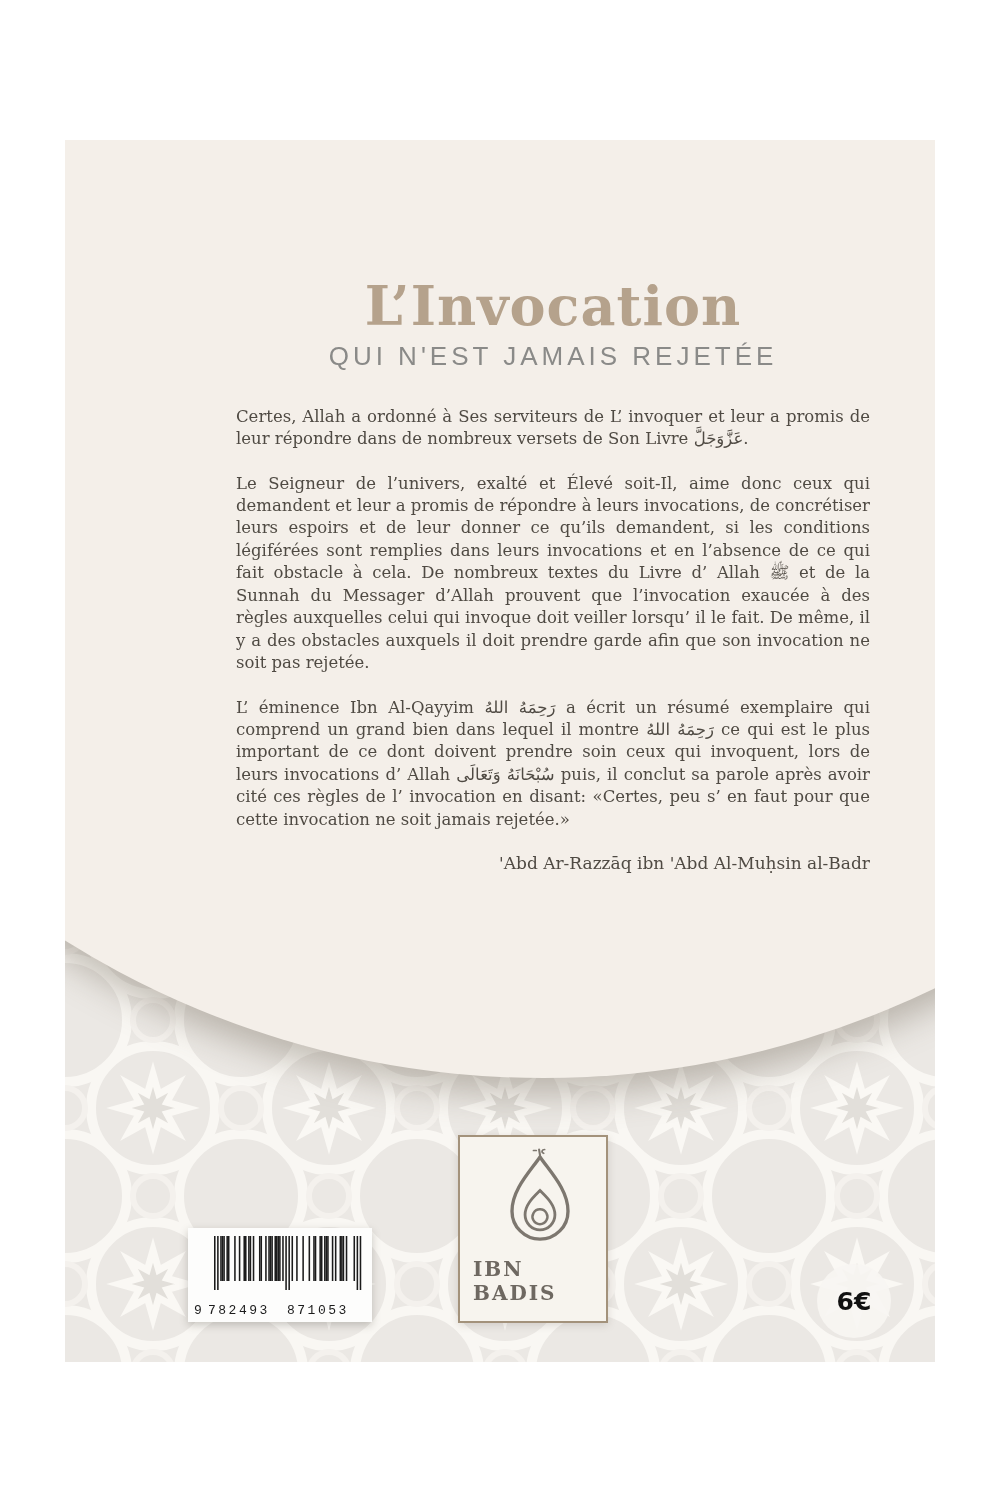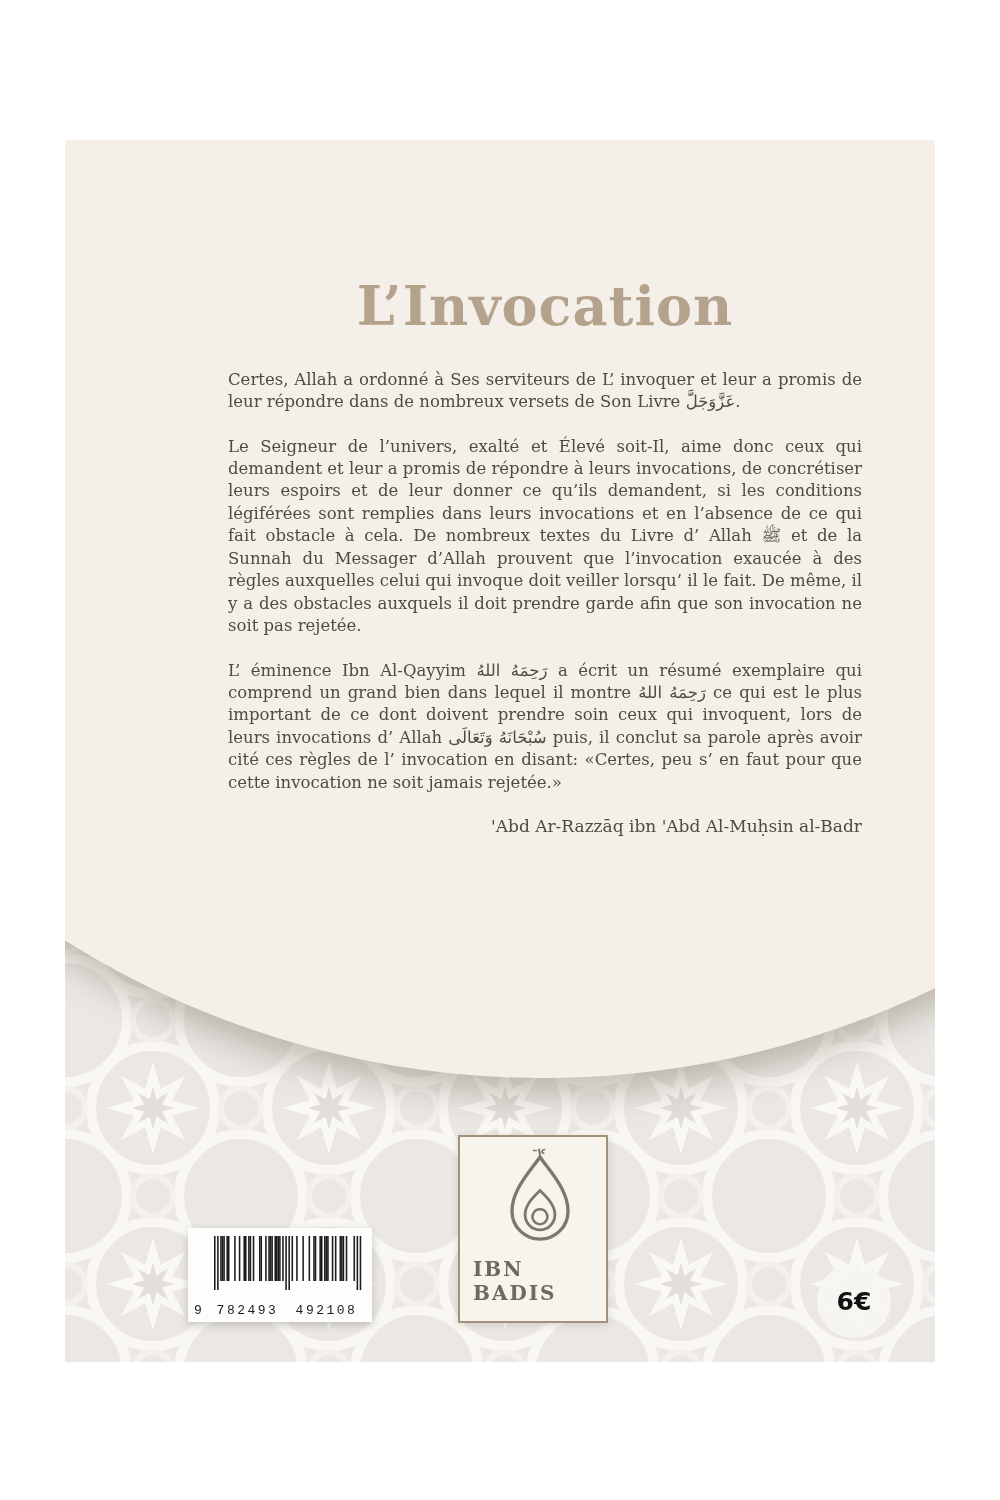--- a/index.html
+++ b/index.html
@@ -10,21 +10,21 @@
   .cover{
     position:absolute;left:65px;top:140px;width:870px;height:1222px;overflow:hidden;
     background:var(--c-pattern-base,#ebe8e4);
   }
   .pattern-bg{position:absolute;left:0;top:0;width:100%;height:100%;display:block;}
   .cream-panel{
     position:absolute;left:-422px;top:-862px;width:1800px;height:1800px;border-radius:50%;
     background:var(--c-cream,#f4efe9);
     box-shadow:0 16px 34px rgba(105,95,80,0.38);
   }
-  .content{position:absolute;left:163px;top:138px;width:634px;}
+  .content{position:absolute;left:171px;top:138px;width:634px;}
   .title{
     text-align:center;font-weight:700;font-size:54px;line-height:1.05;
     color:var(--c-title,#b5a28c);letter-spacing:1px;
   }
   .subtitle{
     text-align:center;font-family:"Liberation Sans", sans-serif;font-weight:400;
     font-size:26px;color:var(--c-subtitle,#8a8a88);letter-spacing:4px;margin-top:6px;
   }
   .body-text{margin-top:34px;color:var(--c-body,#4f4a43);}
   .body-text p{
@@ -47,21 +47,21 @@
   .barcode-label{
     position:absolute;left:123px;top:1088px;width:184px;height:94px;background:#fdfdfc;
     box-shadow:0 3px 8px rgba(60,55,45,0.25);
   }
   .barcode-bars{position:absolute;left:26px;top:8px;}
   .barcode-digits{
     position:absolute;left:6px;right:6px;bottom:4px;display:flex;align-items:baseline;
     font-family:"Liberation Mono", monospace;font-size:13px;color:#1c1c1c;
   }
   .barcode-digits .d-left{flex:0 0 14px;}
-  .barcode-digits .d-group{flex:1;text-align:center;letter-spacing:2.5px;}
+  .barcode-digits .d-group{flex:1;letter-spacing:2.5px;}
   .price-tag{
     position:absolute;left:752px;top:1124px;width:74px;height:74px;border-radius:50%;
     background:rgba(247,245,242,0.92);display:flex;align-items:center;justify-content:center;
     font-family:"DejaVu Sans", sans-serif;font-weight:700;font-size:25px;color:#111111;
   }
 </style>
 </head>
 <body>
 
 <div class="cover">
@@ -86,20 +86,21 @@
         <polygon fill="#e2dfda" stroke="#faf8f4" stroke-width="7" points="122,88 101.9,93.7 112,112 93.7,101.9 88,122 82.3,101.9 64,112 74.1,93.7 54,88 74.1,82.3 64,64 82.3,74.1 88,54 93.7,74.1 112,64 101.9,82.3"></polygon>
       </pattern>
     </defs>
     <rect width="870" height="1222" fill="url(#arab)"></rect>
   </svg>
 
   <div class="cream-panel"></div>
 
   <div class="content">
     <div class="title">L’Invocation</div>
+    <div class="subtitle">QUI N'EST JAMAIS REJETÉE</div>
 
     <div class="body-text">
       <p>Certes, Allah a ordonné à Ses serviteurs de L’ invoquer et leur a promis de leur répondre dans de nombreux versets de Son Livre عَزَّوَجَلَّ.</p>
       <p>Le Seigneur de l’univers, exalté et Élevé soit-Il, aime donc ceux qui demandent et leur a promis de répondre à leurs invocations, de concrétiser leurs espoirs et de leur donner ce qu’ils demandent, si les conditions légiférées sont remplies dans leurs invocations et en l’absence de ce qui fait obstacle à cela. De nombreux textes du Livre d’ Allah ﷺ et de la Sunnah du Messager d’Allah prouvent que l’invocation exaucée à des règles auxquelles celui qui invoque doit veiller lorsqu’ il le fait. De même, il y a des obstacles auxquels il doit prendre garde afin que son invocation ne soit pas rejetée.</p>
       <p>L’ éminence Ibn Al-Qayyim رَحِمَهُ اللهُ a écrit un résumé exemplaire qui comprend un grand bien dans lequel il montre رَحِمَهُ اللهُ ce qui est le plus important de ce dont doivent prendre soin ceux qui invoquent, lors de leurs invocations d’ Allah سُبْحَانَهُ وَتَعَالَى puis, il conclut sa parole après avoir cité ces règles de l’ invocation en disant: «Certes, peu s’ en faut pour que cette invocation ne soit jamais rejetée.»</p>
     </div>
 
     <div class="author">'Abd Ar-Razzāq ibn 'Abd Al-Muḥsin al-Badr</div>
   </div>
 
@@ -163,19 +164,19 @@
         <rect x="127.10" y="0" width="1.55" height="45" fill="#1b1b1b"></rect>
         <rect x="128.65" y="0" width="1.55" height="45" fill="#1b1b1b"></rect>
         <rect x="131.75" y="0" width="1.55" height="45" fill="#1b1b1b"></rect>
         <rect x="139.50" y="0" width="1.55" height="45" fill="#1b1b1b"></rect>
         <rect x="142.60" y="0" width="1.55" height="54" fill="#1b1b1b"></rect>
         <rect x="145.70" y="0" width="1.55" height="54" fill="#1b1b1b"></rect>
       </svg>
     <div class="barcode-digits">
       <span class="d-left">9</span>
       <span class="d-group">782493</span>
-      <span class="d-group">492108</span>
+      <span class="d-group">871053</span>
     </div>
   </div>
 
   <div class="price-tag">6€</div>
 
 </div>
 
 </body></html>

